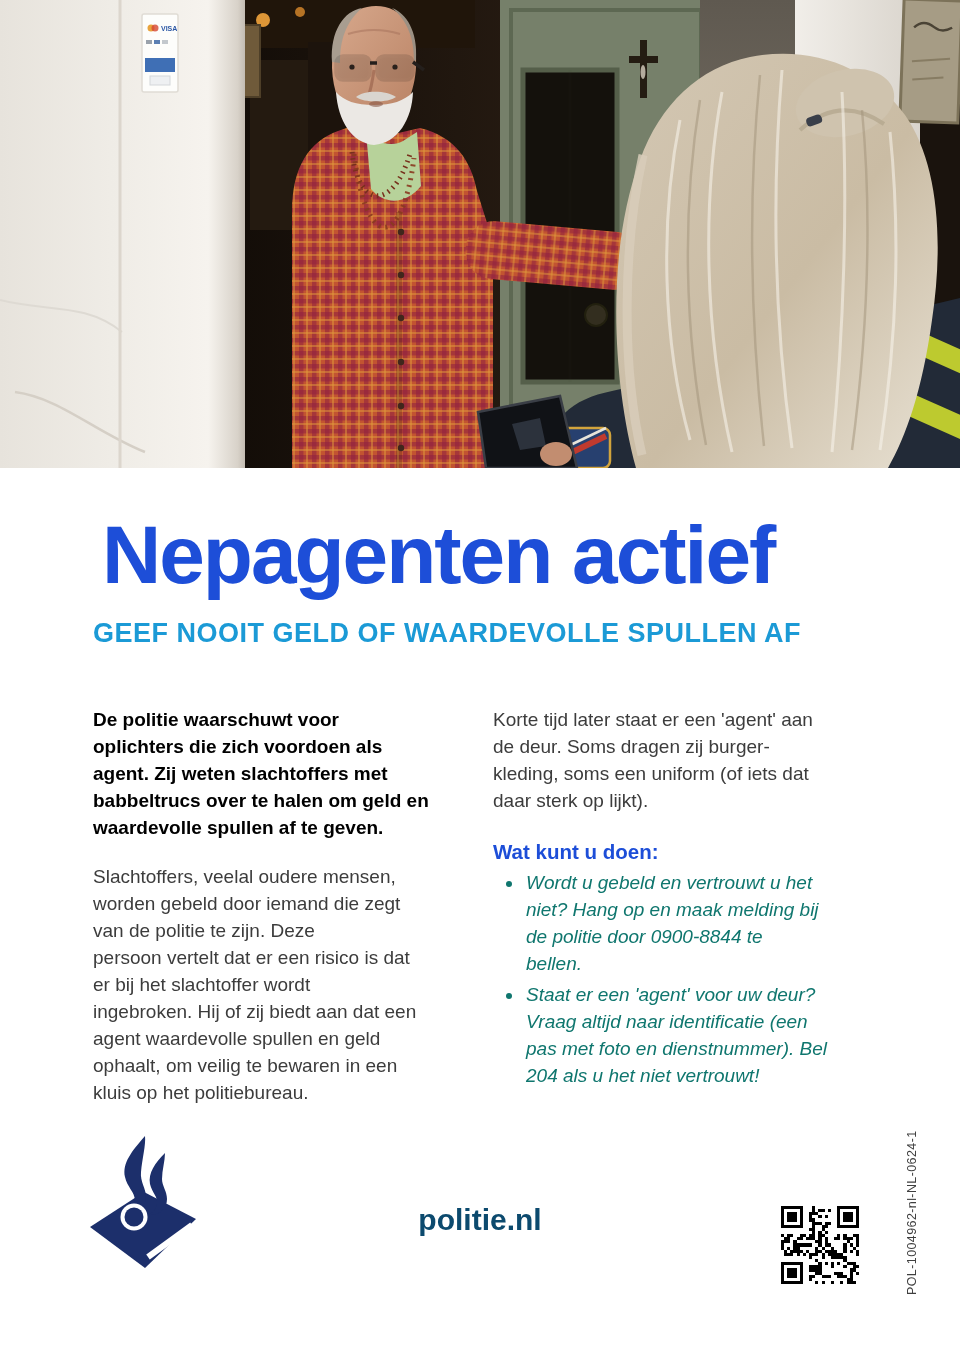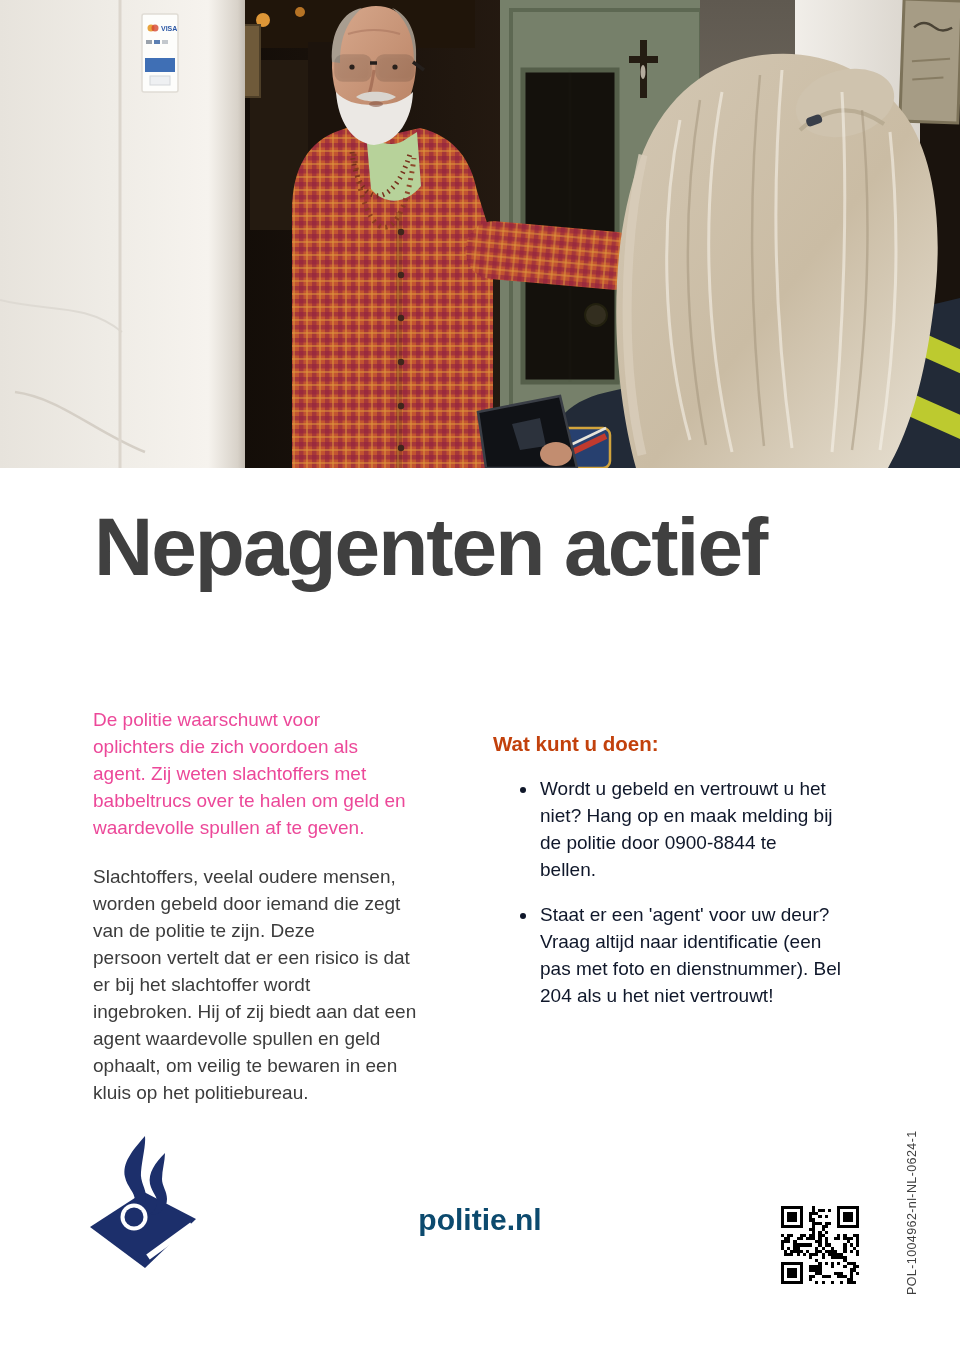--- a/index.html
+++ b/index.html
@@ -4,36 +4,36 @@
 <style>
   html,body{margin:0;padding:0;background:#fff;}
   .page{position:relative;width:960px;height:1358px;background:#ffffff;overflow:hidden;
         font-family:"Liberation Sans",sans-serif;}
 
   
   .photo{position:absolute;left:0;top:0;width:960px;height:468px;overflow:hidden;background:#1a130d;}
   .photo svg{display:block;}
 
   
-  .title{position:absolute;left:90px;top:502px;margin:4px;
+  .title{position:absolute;left:90px;top:502px;margin:12px;
          font-size:82px;font-weight:700;letter-spacing:-2px;line-height:1;
-         color:#404040;}
+         color:#1d4ed8;}
   .subtitle{position:absolute;left:93px;top:618px;margin:0;
             font-size:27px;font-weight:700;letter-spacing:.5px;
             color:#1b9ad6;}
 
   .columns{position:absolute;left:93px;top:706px;width:800px;display:flex;}
   .col{width:400px;font-size:19px;line-height:27px;color:#3c3c3c;}
   .col.left{margin-right:0;}
   .col.right{margin-left:0;}
   .col p{margin:0;white-space:pre-line;}
-  .intro{font-weight:400;color:#ec4899;margin-bottom:22px !important;}
-  .list-heading{margin:24px 0 4px 0;font-size:20.5px;font-weight:700;color:#c2410c;}
+  .intro{font-weight:700;color:#000000;margin-bottom:22px !important;}
+  .list-heading{margin:24px 0 4px 0;font-size:20.5px;font-weight:700;color:#1d4ed8;}
   ul.dos{margin:0;padding:0 0 0 27px;}
-  ul.dos li{margin:18px;padding:0 0 0 2px;white-space:pre-line;color:#0f172a;}
+  ul.dos li{margin:4px;padding:0 0 0 2px;white-space:pre-line;color:#0f766e;font-style:italic;}
 
   
   .logo{position:absolute;left:88px;top:1135px;width:110px;height:135px;}
   .website{position:absolute;left:0;top:1203px;width:960px;margin:0;text-align:center;
            font-size:30px;font-weight:700;color:#0c4a6e;}
   .qr{position:absolute;left:781px;top:1205px;width:78px;height:80px;}
   .doc-code{position:absolute;left:899px;top:1120px;height:175px;width:26px;
             writing-mode:vertical-rl;transform:rotate(180deg);
             font-size:12.5px;letter-spacing:.4px;color:#3f3f3f;
             display:flex;align-items:center;justify-content:flex-start;}
@@ -224,39 +224,44 @@
             <path d="M760,75 C748,195 750,320 764,446"></path>
             <path d="M862,110 C872,215 868,330 852,450"></path>
           </g>
           <path d="M643,155 C623,245 621,365 642,455" fill="none" stroke="#d8cdba" stroke-width="9" opacity=".85"></path>
         </g>
       </g>
     </svg>
   </div>
 
   <h1 class="title">Nepagenten actief</h1>
+  <h2 class="subtitle">GEEF NOOIT GELD OF WAARDEVOLLE SPULLEN AF</h2>
 
   <div class="columns">
     <div class="col left">
       <p class="intro">De politie waarschuwt voor
 oplichters die zich voordoen als
 agent. Zij weten slachtoffers met
 babbeltrucs over te halen om geld en
 waardevolle spullen af te geven.</p>
       <p>Slachtoffers, veelal oudere mensen,
 worden gebeld door iemand die zegt
 van de politie te zijn. Deze
 persoon vertelt dat er een risico is dat
 er bij het slachtoffer wordt
 ingebroken. Hij of zij biedt aan dat een
 agent waardevolle spullen en geld
 ophaalt, om veilig te bewaren in een
 kluis op het politiebureau.</p>
     </div>
     <div class="col right">
+      <p>Korte tijd later staat er een 'agent' aan
+de deur. Soms dragen zij burger-
+kleding, soms een uniform (of iets dat
+daar sterk op lijkt).</p>
       <h3 class="list-heading">Wat kunt u doen:</h3>
       <ul class="dos">
         <li>Wordt u gebeld en vertrouwt u het
 niet? Hang op en maak melding bij
 de politie door 0900-8844 te
 bellen.</li>
         <li>Staat er een 'agent' voor uw deur?
 Vraag altijd naar identificatie (een
 pas met foto en dienstnummer). Bel
 204 als u het niet vertrouwt!</li>

